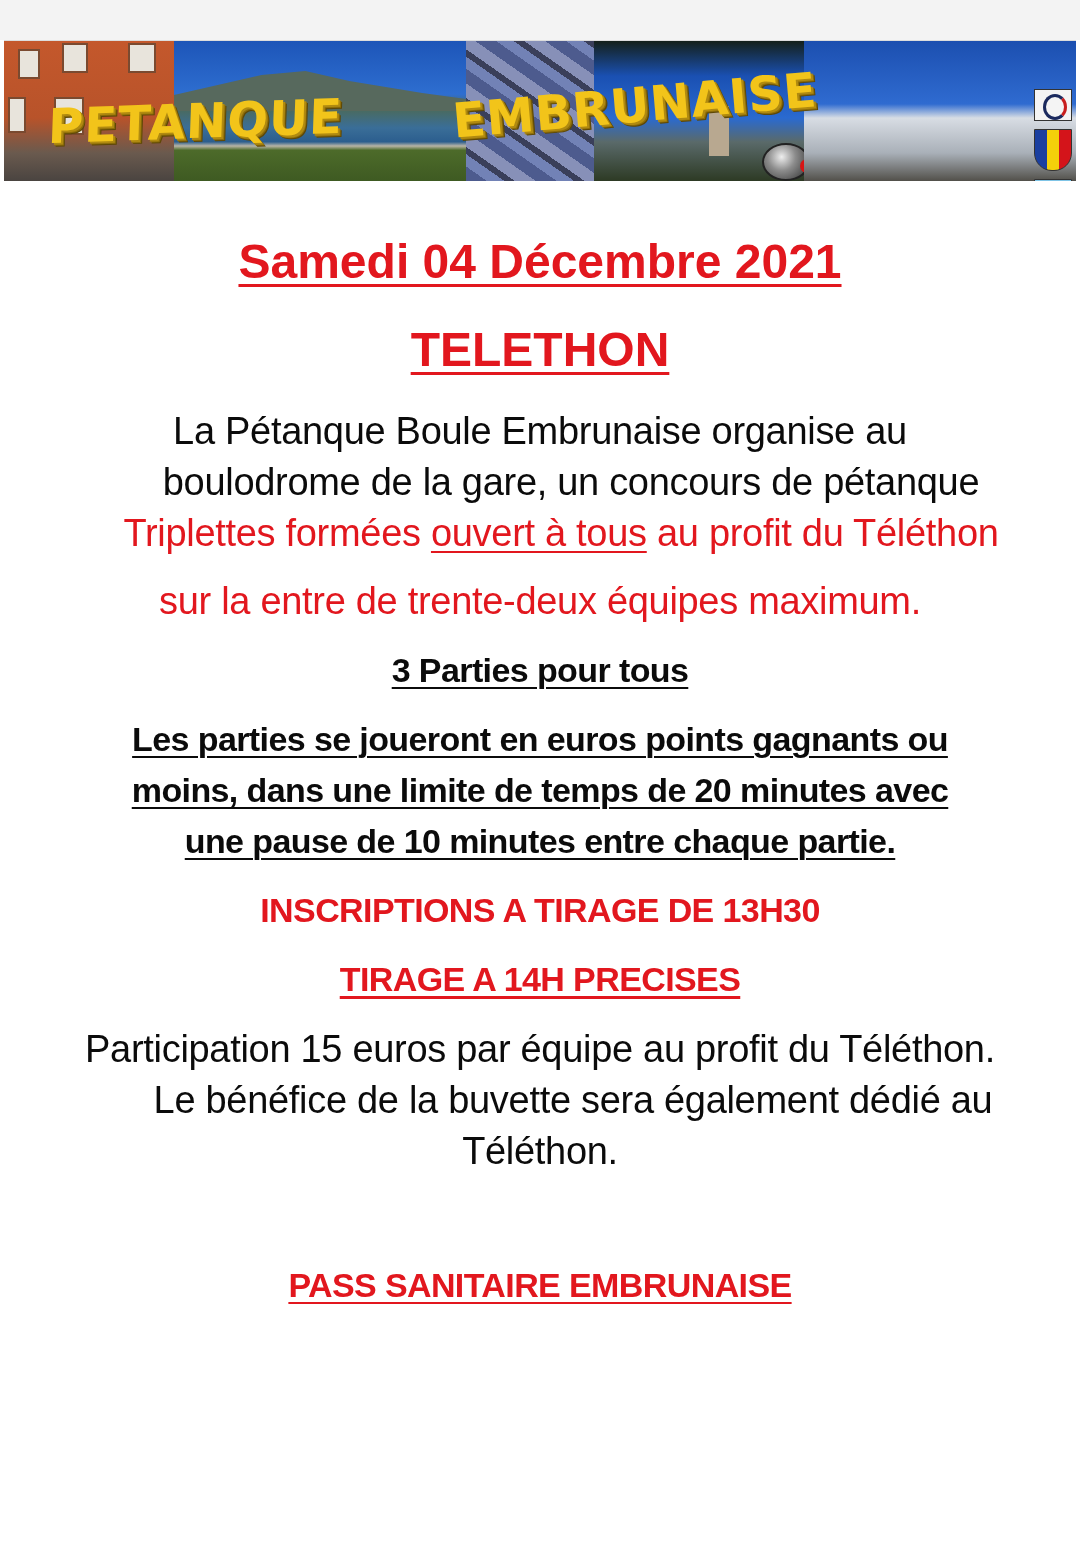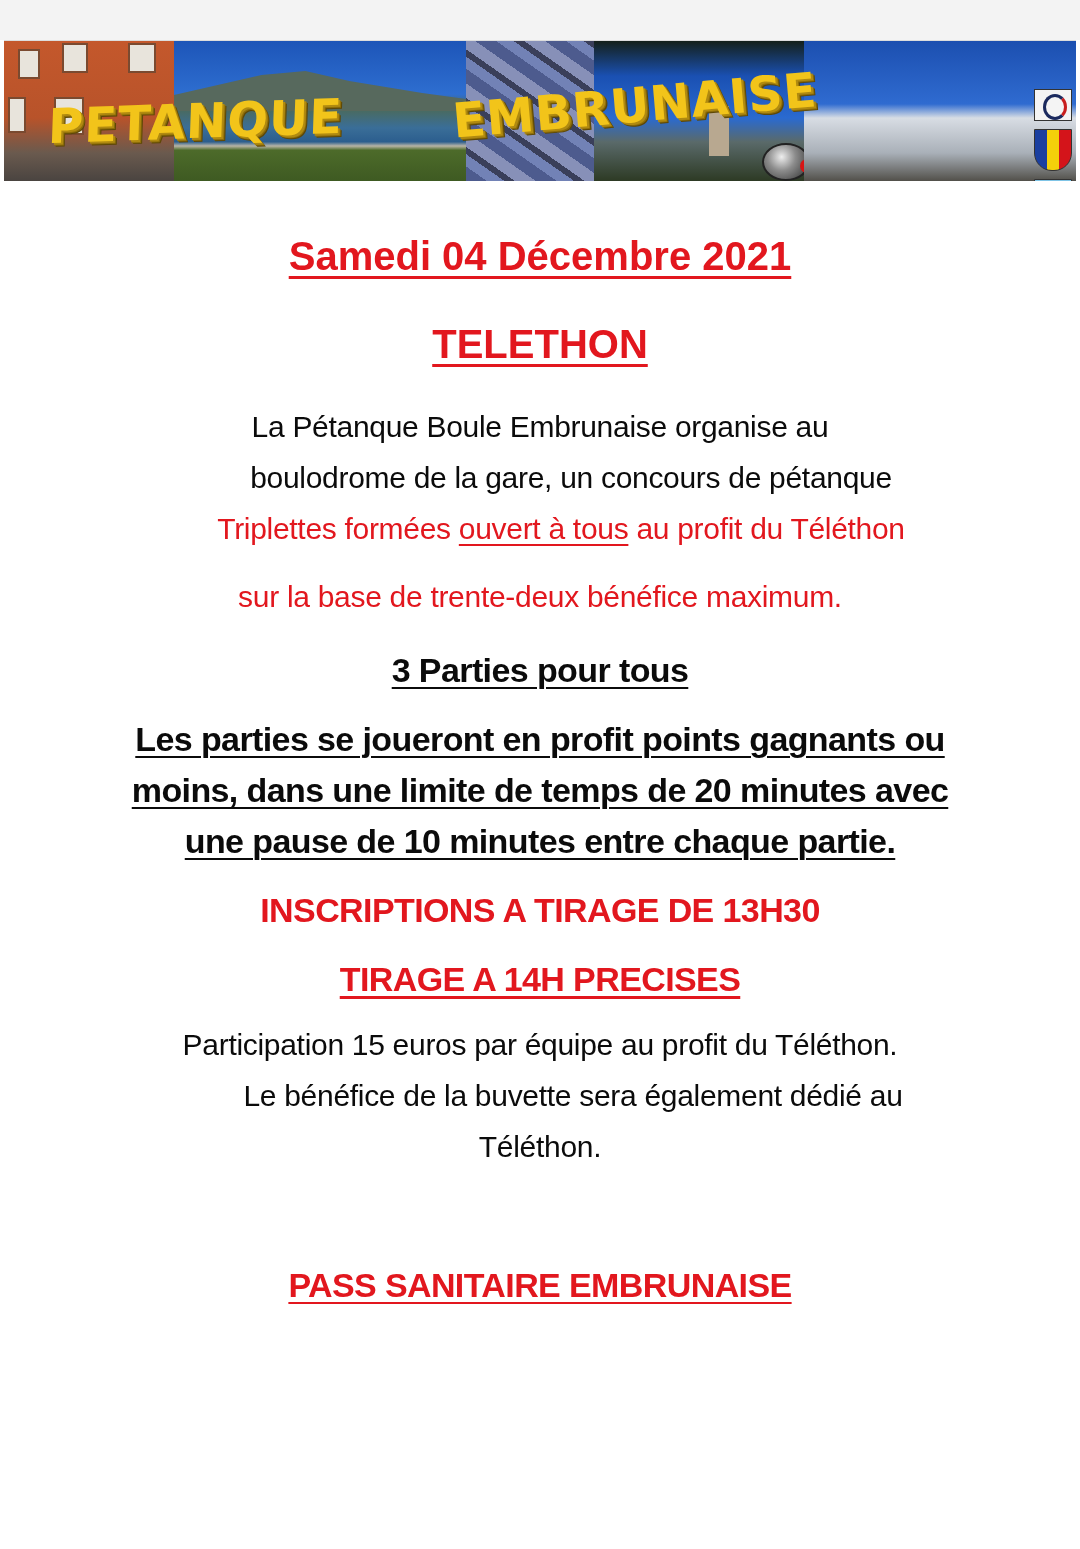--- a/index.html
+++ b/index.html
@@ -40,22 +40,22 @@
     .crest3 { top: 138px; height: 38px; border-radius: 0 0 18px 18px; background: #7fc4e6; }
 
     .doc { position: absolute; left: 0; top: 0; width: 1080px; }
     .line { position: absolute; left: 0; width: 1080px; text-align: center; white-space: nowrap;
       font-family: "Liberation Sans", "DejaVu Sans", sans-serif; }
     .red { color: #e2171e; }
     .black { color: #0b0b0b; }
     .bold { font-weight: bold; }
     .u { text-decoration: underline; text-decoration-thickness: 3px; text-underline-offset: 6px; }
     .u2 { text-decoration: underline; text-decoration-thickness: 2px; text-underline-offset: 5px; }
-    .h1 { font-size: 40px; letter-spacing: 0px; }
-    .body32 { font-size: 30px; letter-spacing: -0.3px; }
+    .h1 { font-size: 48px; letter-spacing: 0px; }
+    .body32 { font-size: 38px; letter-spacing: -0.3px; }
     .b30 { font-size: 34px; letter-spacing: -0.6px; }
   </style>
 </head>
 <body>
 
 <div class="topbar"></div>
 
 <div class="banner">
   <div class="panel p1">
     <div class="win" style="left:14px;top:8px;width:18px;height:26px;"></div>
@@ -84,25 +84,25 @@
   <div class="crest crest3"></div>
 </div>
 
 <div class="doc">
   <div class="line red bold u h1" style="top:234px;">Samedi 04 Décembre 2021</div>
   <div class="line red bold u h1" style="top:322px;">TELETHON</div>
 
   <div class="line black body32" style="top:410px;">La Pétanque Boule Embrunaise organise au</div>
   <div class="line black body32" style="top:461px;padding-left:31px;">boulodrome de la gare, un concours de pétanque</div>
   <div class="line red body32" style="top:512px;margin-left:21px;"><span>Triplettes formées </span><span class="u2">ouvert à tous</span><span> au profit du Téléthon</span></div>
-  <div class="line red body32" style="top:580px;">sur la base de trente-deux bénéfice maximum.</div>
+  <div class="line red body32" style="top:580px;">sur la entre de trente-deux équipes maximum.</div>
 
   <div class="line black bold u2 b30" style="top:651px;">3 Parties pour tous</div>
 
-  <div class="line black bold u2 b30" style="top:720px;">Les parties se joueront en profit points gagnants ou</div>
+  <div class="line black bold u2 b30" style="top:720px;">Les parties se joueront en euros points gagnants ou</div>
   <div class="line black bold u2 b30" style="top:771px;">moins, dans une limite de temps de 20 minutes avec</div>
   <div class="line black bold u2 b30" style="top:822px;">une pause de 10 minutes entre chaque partie.</div>
 
   <div class="line red bold b30" style="top:891px;">INSCRIPTIONS A TIRAGE DE 13H30</div>
   <div class="line red bold u2 b30" style="top:960px;text-decoration:underline;">TIRAGE A 14H PRECISES</div>
 
   <div class="line black body32" style="top:1028px;">Participation 15 euros par équipe au profit du Téléthon.</div>
   <div class="line black body32" style="top:1079px;margin-left:33px;">Le bénéfice de la buvette sera également dédié au</div>
   <div class="line black body32" style="top:1130px;">Téléthon.</div>
 

